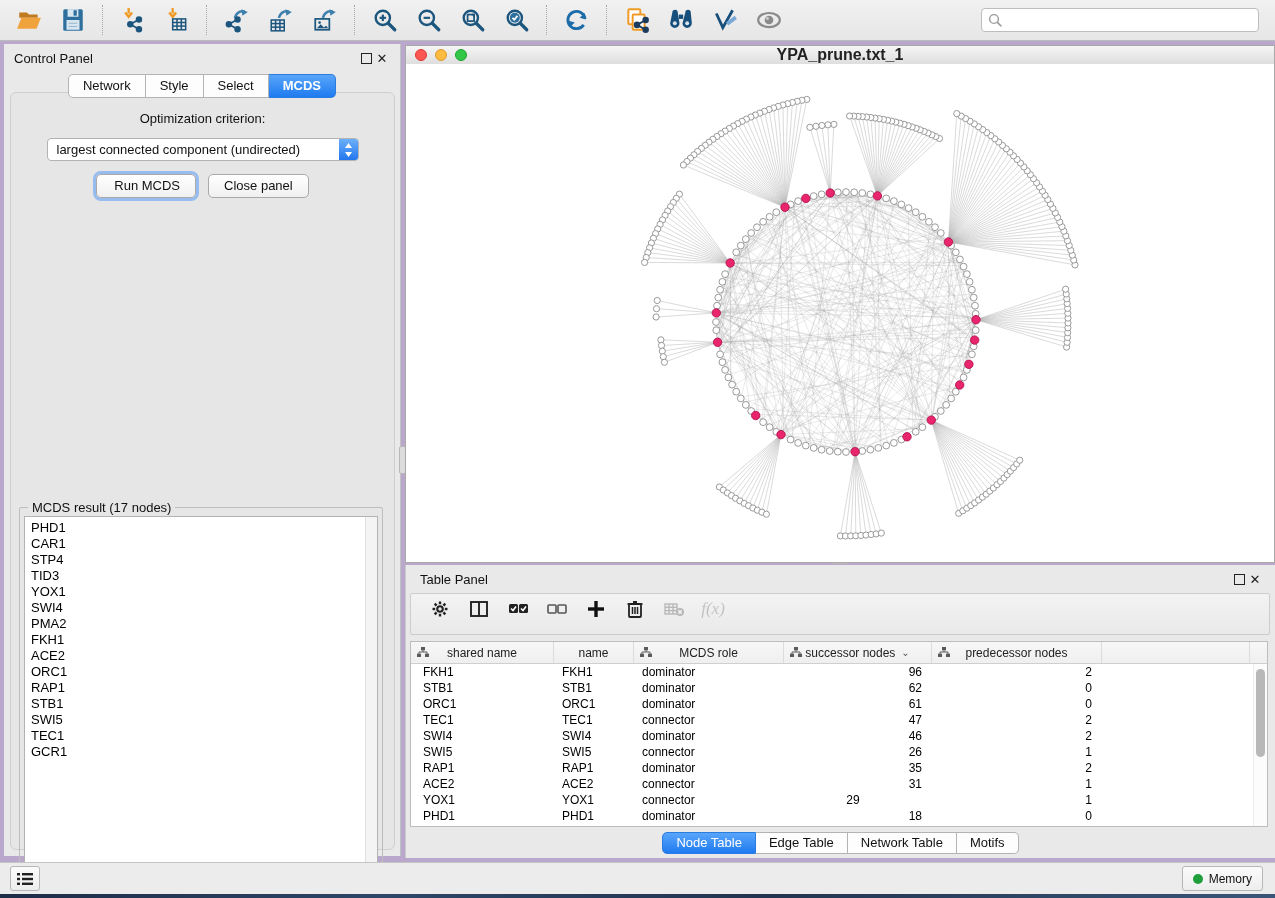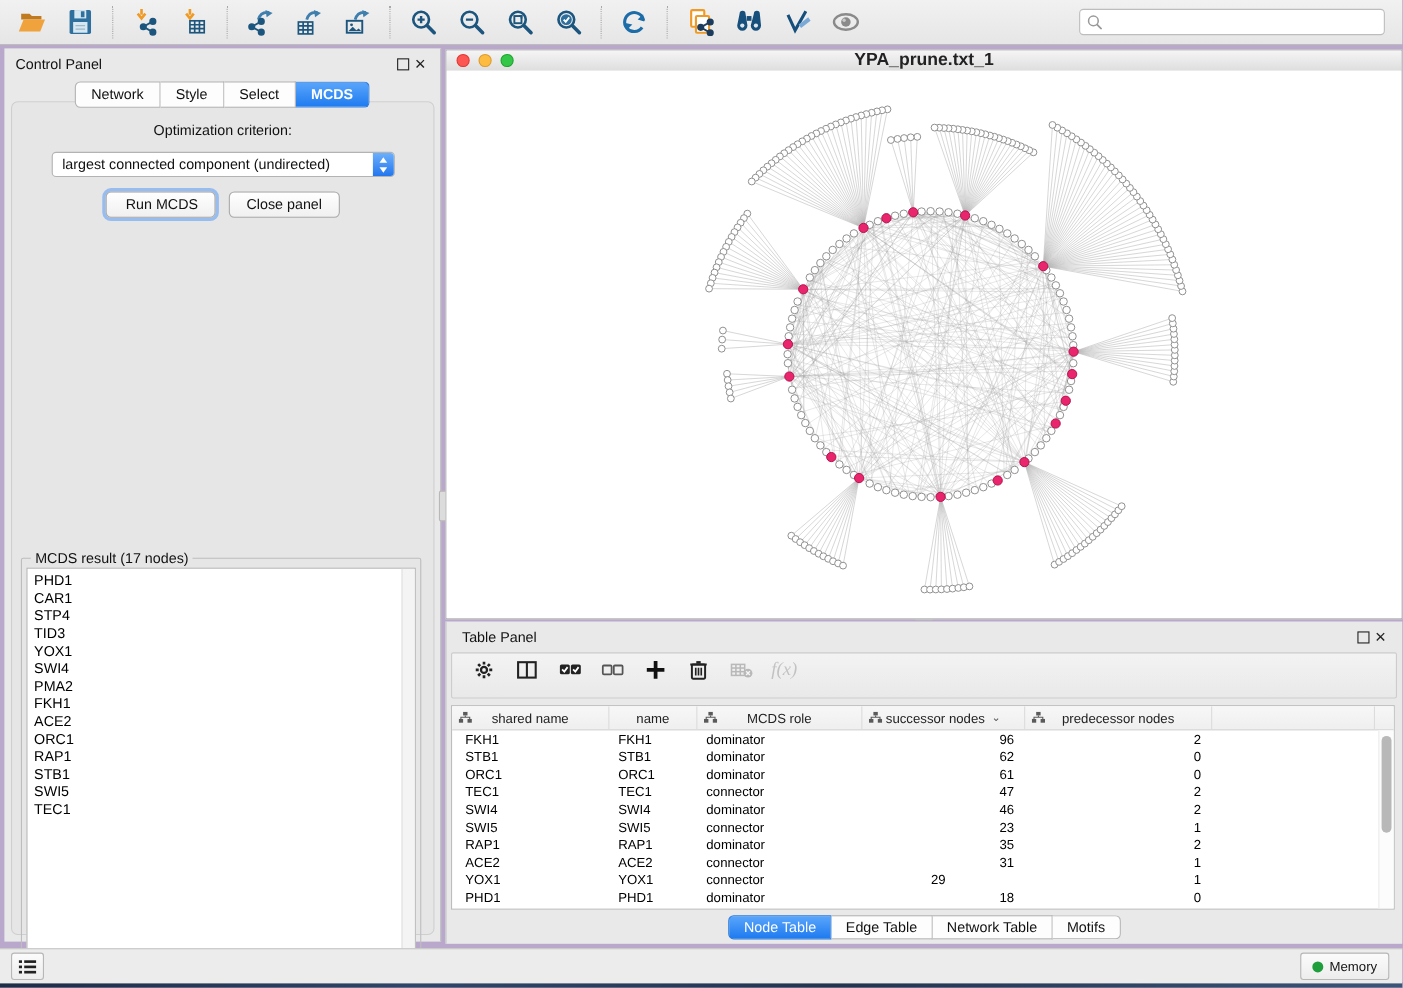--- a/index.html
+++ b/index.html
@@ -350,20 +350,21 @@
             <div>YOX1</div>
             <div>SWI4</div>
             <div>PMA2</div>
             <div>FKH1</div>
             <div>ACE2</div>
             <div>ORC1</div>
             <div>RAP1</div>
             <div>STB1</div>
             <div>SWI5</div>
             <div>TEC1</div>
+            <div>GCR1</div>
           </div>
         <div class="result-scroll"></div>
       </div>
     </div>
   </div>
 </div>
 
 <div class="vsplit-grip"></div>
 <div class="hsplit-grip"></div>
 
@@ -1313,21 +1314,21 @@
           <div class="dt-cell" style="width: 80px; text-align: left; padding: 0px 0px 0px 8px;">SWI4</div>
           <div class="dt-cell" style="width: 150px; text-align: left; padding: 0px 0px 0px 8px;">dominator</div>
           <div class="dt-cell" style="width: 148px; text-align: right; padding: 0px 10px 0px 0px;">46</div>
           <div class="dt-cell" style="width: 170px; text-align: right; padding: 0px 10px 0px 0px;">2</div>
           <div class="dt-cell" style="width: 148px; text-align: left; padding: 0px;"></div>
         </div>
         <div class="dt-row">
           <div class="dt-cell" style="width: 143px; text-align: left; padding: 0px 0px 0px 12px;">SWI5</div>
           <div class="dt-cell" style="width: 80px; text-align: left; padding: 0px 0px 0px 8px;">SWI5</div>
           <div class="dt-cell" style="width: 150px; text-align: left; padding: 0px 0px 0px 8px;">connector</div>
-          <div class="dt-cell" style="width: 148px; text-align: right; padding: 0px 10px 0px 0px;">23</div>
+          <div class="dt-cell" style="width: 148px; text-align: right; padding: 0px 10px 0px 0px;">26</div>
           <div class="dt-cell" style="width: 170px; text-align: right; padding: 0px 10px 0px 0px;">1</div>
           <div class="dt-cell" style="width: 148px; text-align: left; padding: 0px;"></div>
         </div>
         <div class="dt-row">
           <div class="dt-cell" style="width: 143px; text-align: left; padding: 0px 0px 0px 12px;">RAP1</div>
           <div class="dt-cell" style="width: 80px; text-align: left; padding: 0px 0px 0px 8px;">RAP1</div>
           <div class="dt-cell" style="width: 150px; text-align: left; padding: 0px 0px 0px 8px;">dominator</div>
           <div class="dt-cell" style="width: 148px; text-align: right; padding: 0px 10px 0px 0px;">35</div>
           <div class="dt-cell" style="width: 170px; text-align: right; padding: 0px 10px 0px 0px;">2</div>
           <div class="dt-cell" style="width: 148px; text-align: left; padding: 0px;"></div>

